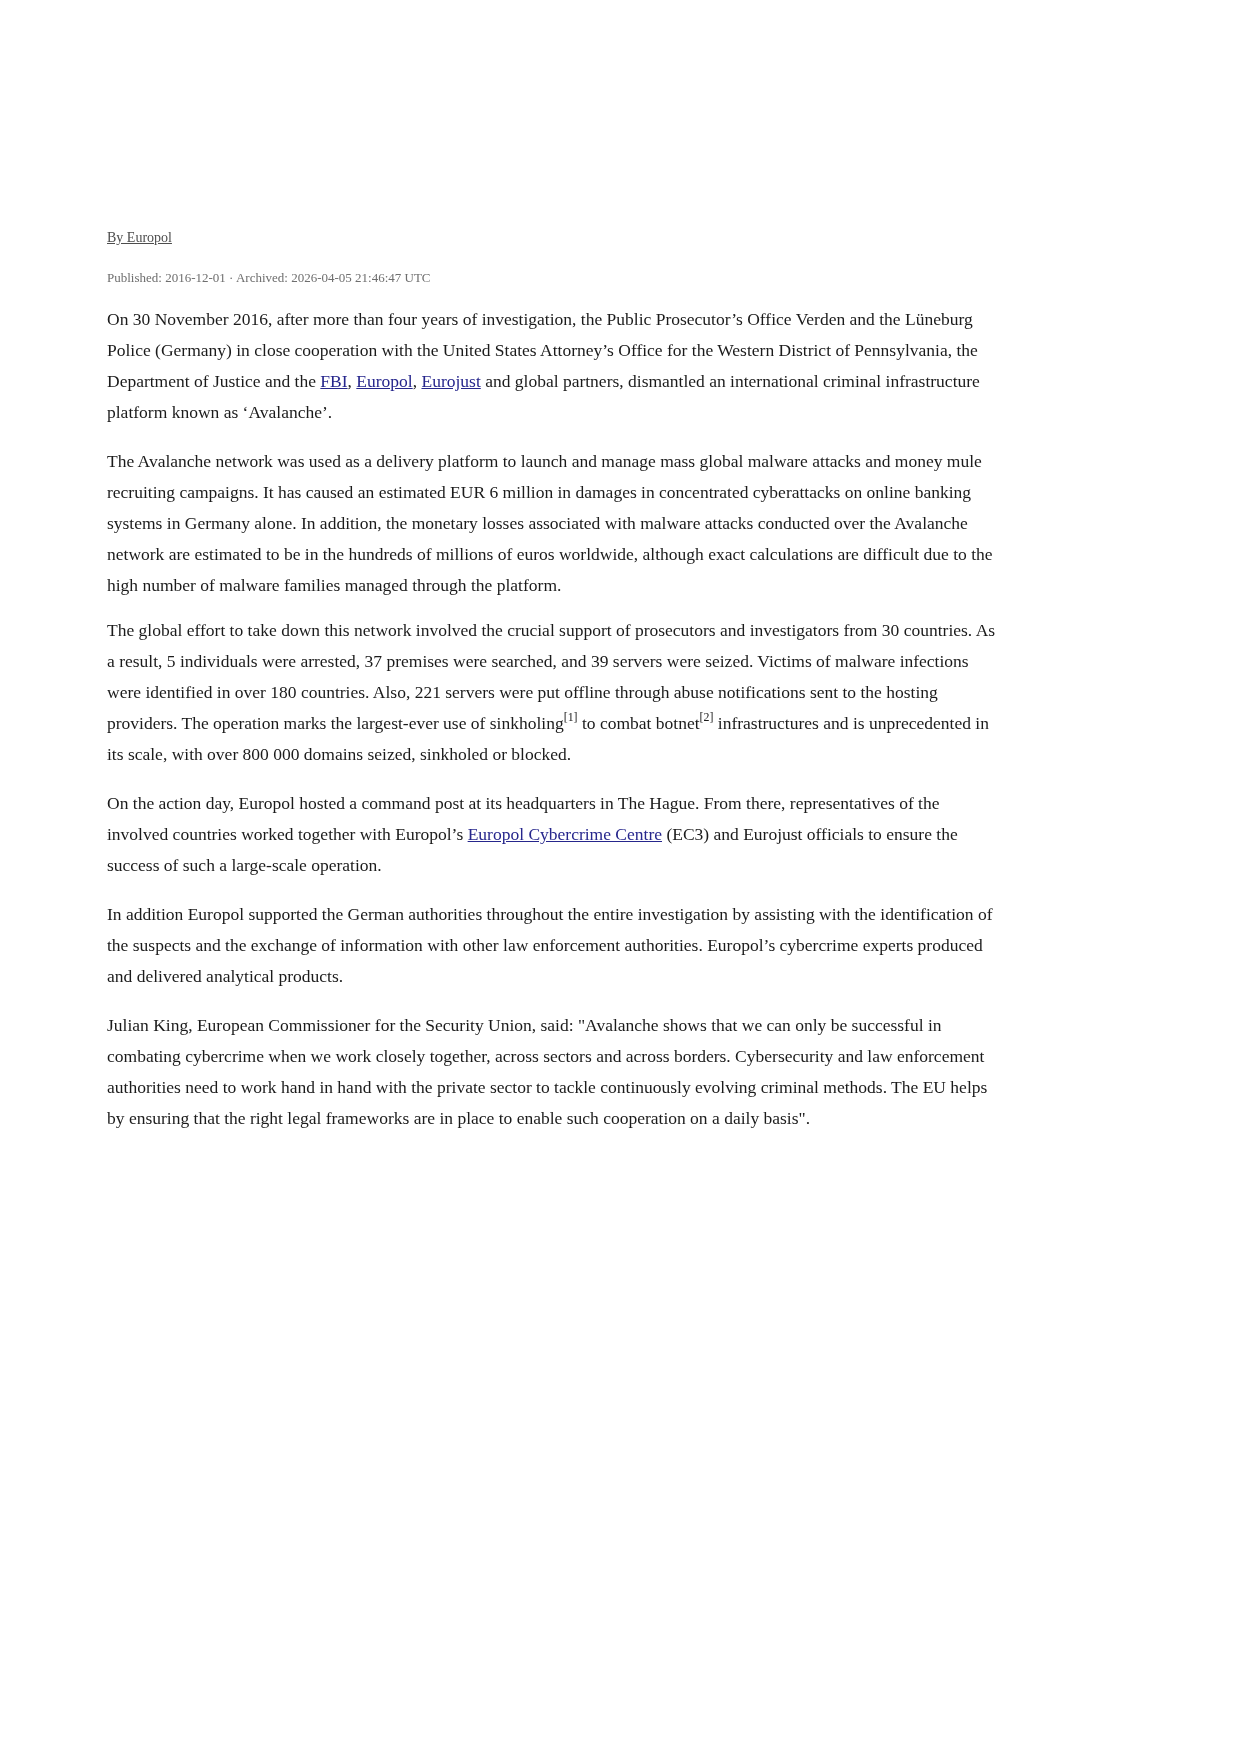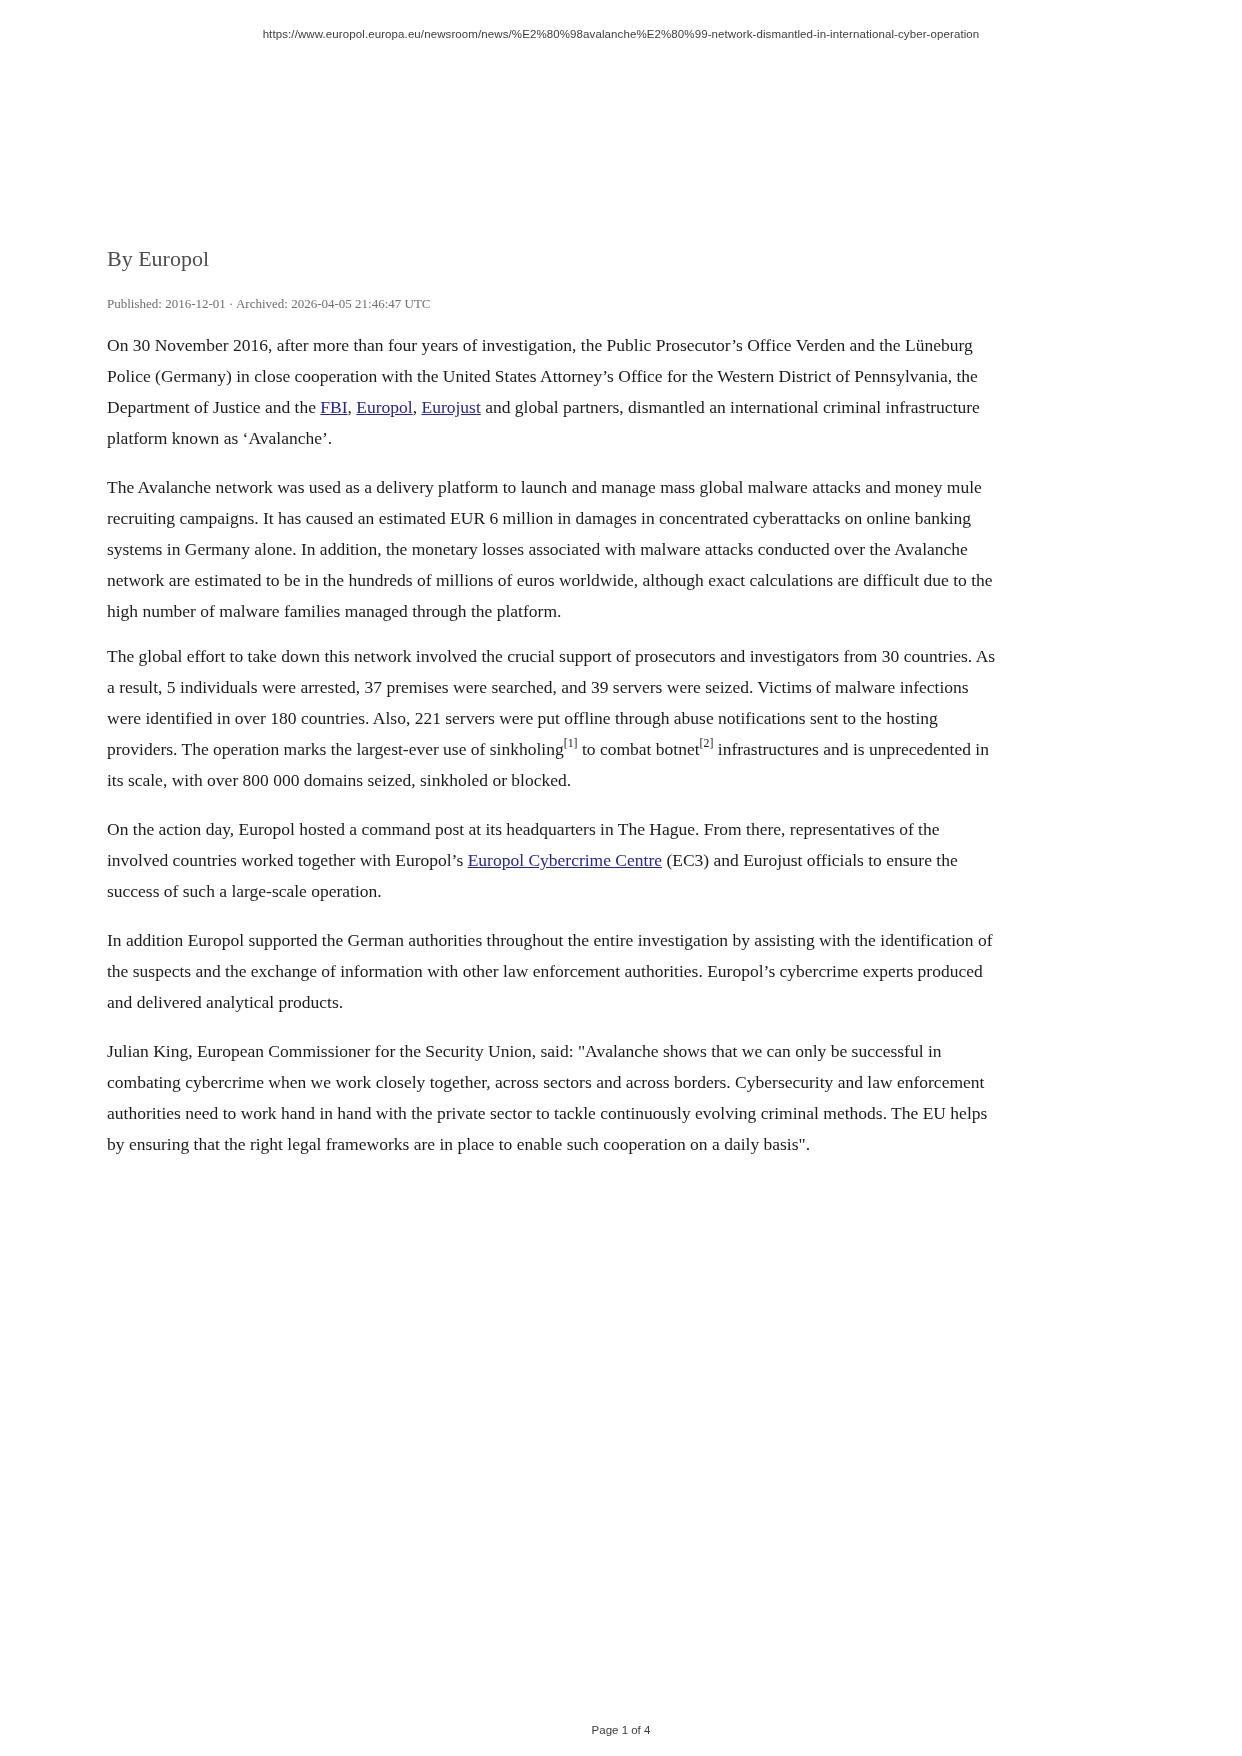--- a/index.html
+++ b/index.html
@@ -31,23 +31,24 @@
     left: 107px;
     width: 898px;
   }
   .title {
     font-size: 29px;
     font-weight: 700;
     color: #000000;
     line-height: 1.25;
   }
   .byline {
-    margin-top: 56px;
-    font-size: 22px;
+    margin-top: 40px;
+    font-size: 14px;
     color: #4d4d4d;
+    text-decoration: underline;
   }
   .meta {
     margin-top: 24px;
     font-size: 13px;
     color: #6e6e6e;
   }
   .body-text { margin-top: 7px; }
   .body-text p {
     font-size: 17.5px;
     line-height: 31px;
@@ -75,35 +76,33 @@
     font-family: "Liberation Sans", sans-serif;
     font-size: 11.5px;
     color: #3d3d3d;
   }
 </style>
 </head>
 <body>
 
 <div class="page">
 
-  <div class="print-header">https://www.europol.europa.eu/newsroom/news/%E2%80%98avalanche%E2%80%99-network-dismantled-in-international-cyber-operation</div>
 
   <div class="content">
 
 
     <div class="byline">By Europol</div>
 
     <div class="meta">Published: 2016-12-01 · Archived: 2026-04-05 21:46:47 UTC</div>
 
     <div class="body-text">
       <p><span>On 30 November 2016, after more than four years of investigation, the Public Prosecutor’s Office Verden and the Lüneburg Police (Germany) in close cooperation with the United States Attorney’s Office for the Western District of Pennsylvania, the Department of Justice and the </span><a class="link" href="#">FBI</a><span>, </span><a class="link" href="#">Europol</a><span>, </span><a class="link" href="#">Eurojust</a><span> and global partners, dismantled an international criminal infrastructure platform known as ‘Avalanche’.</span></p>
       <p><span>The Avalanche network was used as a delivery platform to launch and manage mass global malware attacks and money mule recruiting campaigns. It has caused an estimated EUR 6 million in damages in concentrated cyberattacks on online banking systems in Germany alone. In addition, the monetary losses associated with malware attacks conducted over the Avalanche network are estimated to be in the hundreds of millions of euros worldwide, although exact calculations are difficult due to the high number of malware families managed through the platform.</span></p>
       <p class="tight"><span>The global effort to take down this network involved the crucial support of prosecutors and investigators from 30 countries. As a result, 5 individuals were arrested, 37 premises were searched, and 39 servers were seized. Victims of malware infections were identified in over 180 countries. Also, 221 servers were put offline through abuse notifications sent to the hosting providers. The operation marks the largest-ever use of sinkholing</span><sup>[1]</sup><span> to combat botnet</span><sup>[2]</sup><span> infrastructures and is unprecedented in its scale, with over 800 000 domains seized, sinkholed or blocked.</span></p>
       <p><span>On the action day, Europol hosted a command post at its headquarters in The Hague. From there, representatives of the involved countries worked together with Europol’s </span><a class="link" href="#">Europol Cybercrime Centre</a><span> (EC3) and Eurojust officials to ensure the success of such a large-scale operation.</span></p>
       <p><span>In addition Europol supported the German authorities throughout the entire investigation by assisting with the identification of the suspects and the exchange of information with other law enforcement authorities. Europol’s cybercrime experts produced and delivered analytical products.</span></p>
       <p><span>Julian King, European Commissioner for the Security Union, said: "Avalanche shows that we can only be successful in combating cybercrime when we work closely together, across sectors and across borders. Cybersecurity and law enforcement authorities need to work hand in hand with the private sector to tackle continuously evolving criminal methods.  The EU helps by ensuring that the right legal frameworks are in place to enable such cooperation on a daily basis".</span></p>
     </div>
 
   </div>
 
-  <div class="print-footer">Page 1 of 4</div>
 
 </div>
 
 </body></html>

